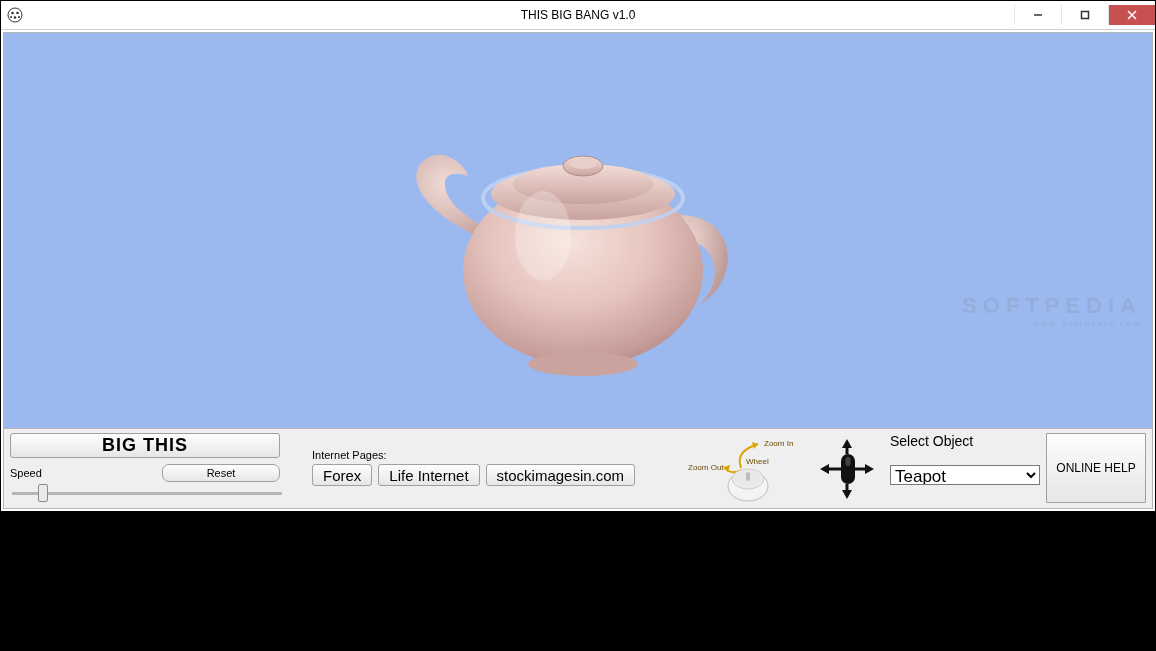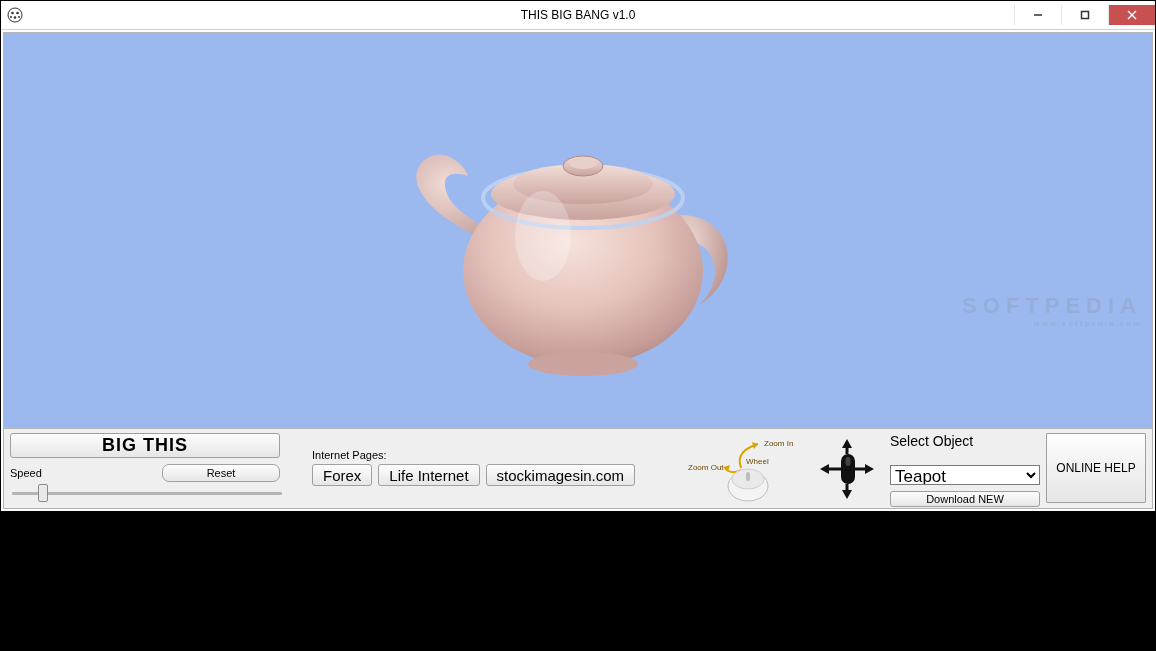--- a/index.html
+++ b/index.html
@@ -180,21 +180,20 @@
           <polygon points="62,35 53,30 53,40" fill="#111"></polygon>
             <line x1="43" y1="35" x2="53" y2="35" stroke="#111" stroke-width="3"></line>
         </svg>
       </div>
 
       <div class="group select-col">
         <label>Select Object</label>
         <select class="combo">
           <option selected="">Teapot</option>
         </select>
-        <button class="download-btn">Download NEW</button>
       </div>
 
       <div class="group">
         <button class="help-btn">ONLINE HELP</button>
       </div>
     </div>
   </div>
 </div>
 
 </body></html>

